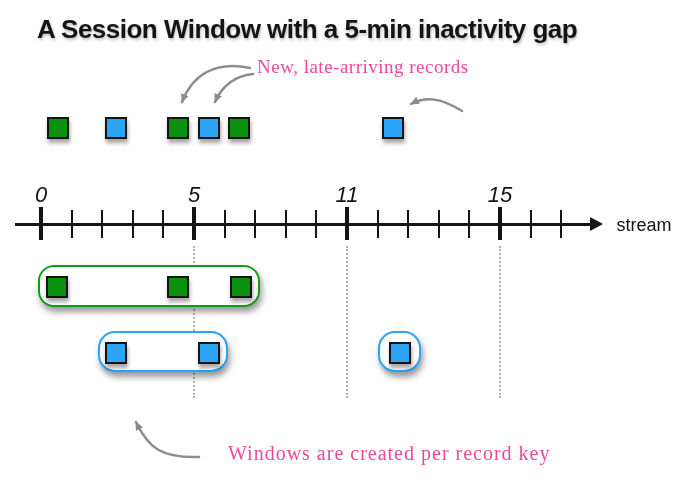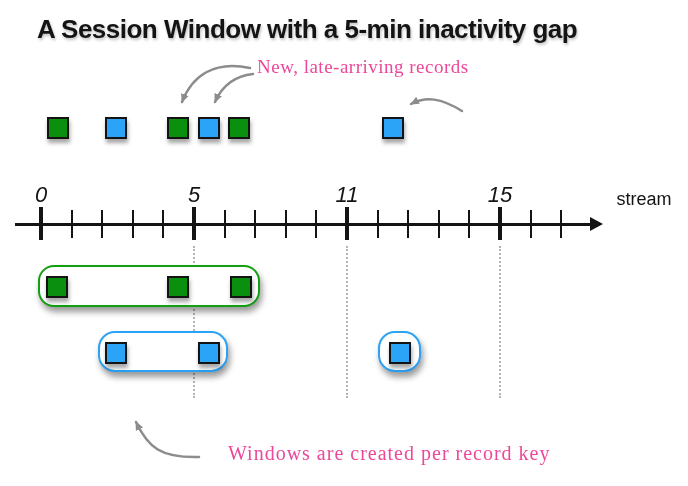--- a/index.html
+++ b/index.html
@@ -37,21 +37,21 @@
     border-left:13px solid #141414; border-top:7px solid transparent; border-bottom:7px solid transparent;
   }
   .tick { position:absolute; background:#141414; }
   .tick.minor { width:2px; height:28px; top:210px; }
   .tick.major { width:4px; height:33px; top:207px; }
   .tick-label {
     position:absolute; top:182px; font-size:22px; font-style:italic; color:#141414;
     transform:translateX(-50%); white-space:nowrap;
   }
   .stream-time {
-    position:absolute; left:607px; top:188px; width:74px;
+    position:absolute; left:607px; top:214px; width:74px;
     font-size:18px; line-height:23px; color:#141414; text-align:center;
   }
   .vgrid {
     position:absolute; top:246px; height:152px; width:0;
     border-left:2px dotted #b3b3b3;
   }
   .window {
     position:absolute; background:#ffffff; box-sizing:border-box;
     border:2px solid; box-shadow:2px 5px 6px rgba(0,0,0,0.4);
   }

